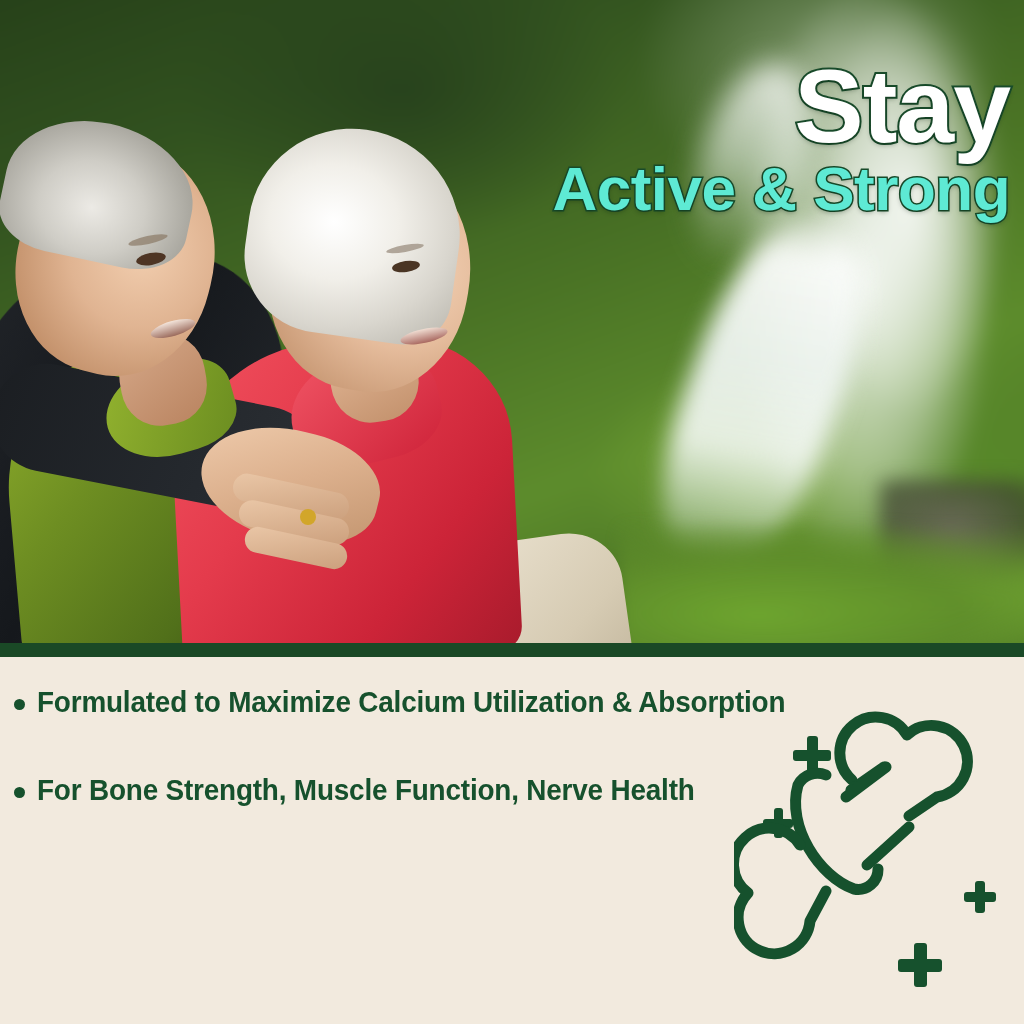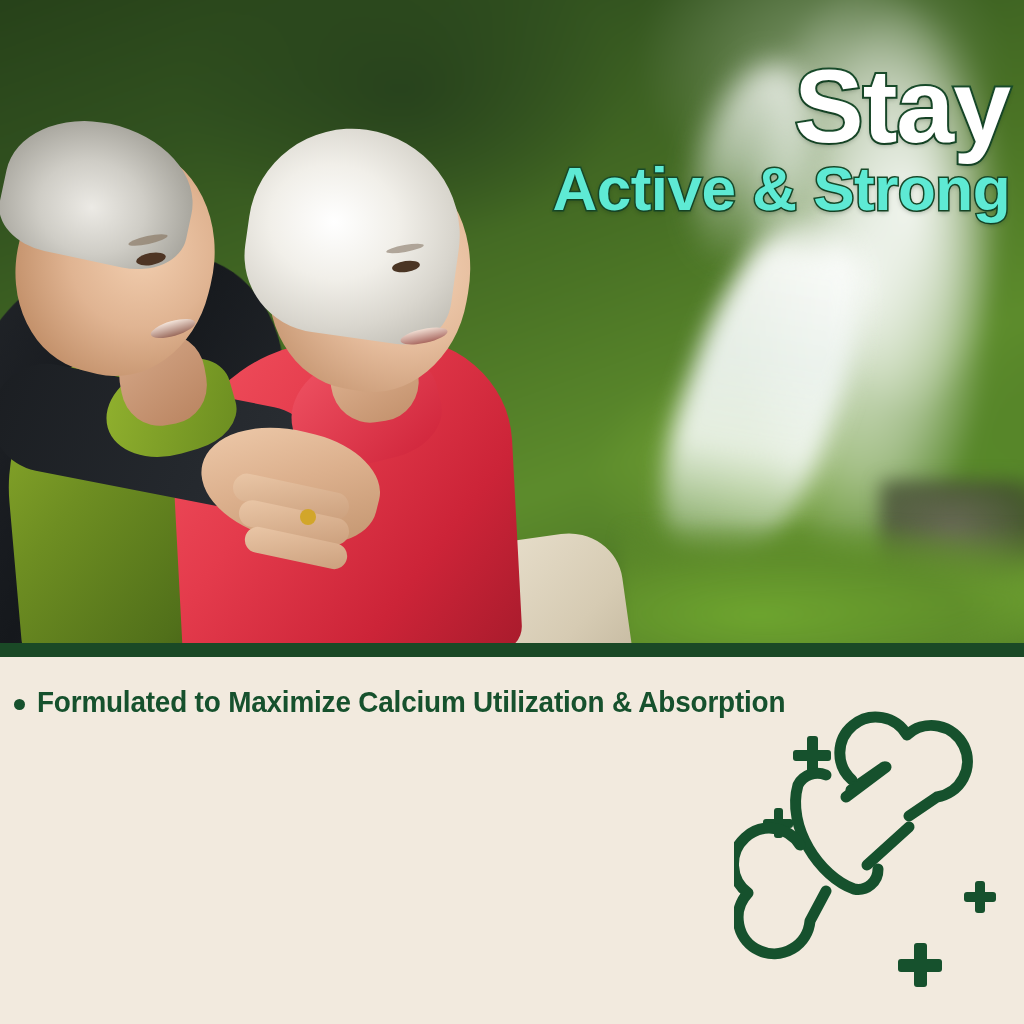--- a/index.html
+++ b/index.html
@@ -396,20 +396,24 @@
                  l16 -30"></path>
         <path d="M52 182 L28 200" transform="translate(0,0)" opacity="0"></path>
       </g>
     </svg>
 
     <div class="bullets">
       <div class="bullet">
         <span class="dot"></span>
         <span class="btext">Formulated to Maximize Calcium Utilization &amp; Absorption</span>
       </div>
+      <div class="bullet">
+        <span class="dot"></span>
+        <span class="btext">For Bone Strength, Muscle Function, Nerve Health</span>
+      </div>
     </div>
   </div>
 
   <div id="plus-layer">
       <div style="position: absolute; left: 793px; top: 736px; width: 38px; height: 38px;">
         <div style="position: absolute; left: 0px; top: 13.5px; width: 38px; height: 11px; background: rgb(22, 81, 45); border-radius: 3px;"></div>
         <div style="position: absolute; top: 0px; left: 13.5px; height: 38px; width: 11px; background: rgb(22, 81, 45); border-radius: 3px;"></div>
       </div>
       <div style="position: absolute; left: 763px; top: 808px; width: 30px; height: 30px;">
         <div style="position: absolute; left: 0px; top: 10.5px; width: 30px; height: 9px; background: rgb(22, 81, 45); border-radius: 3px;"></div>

